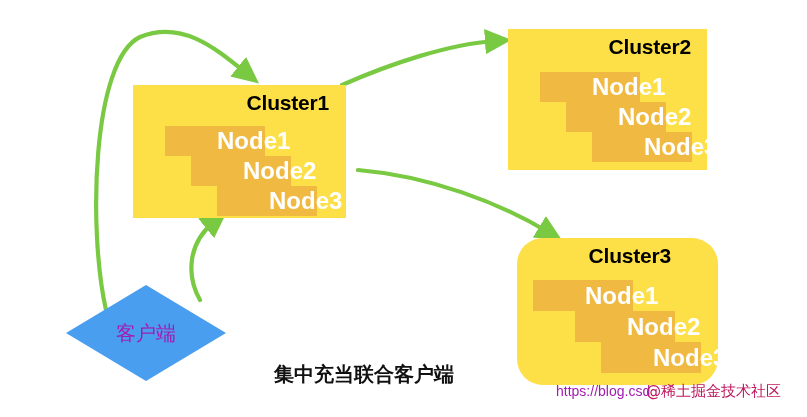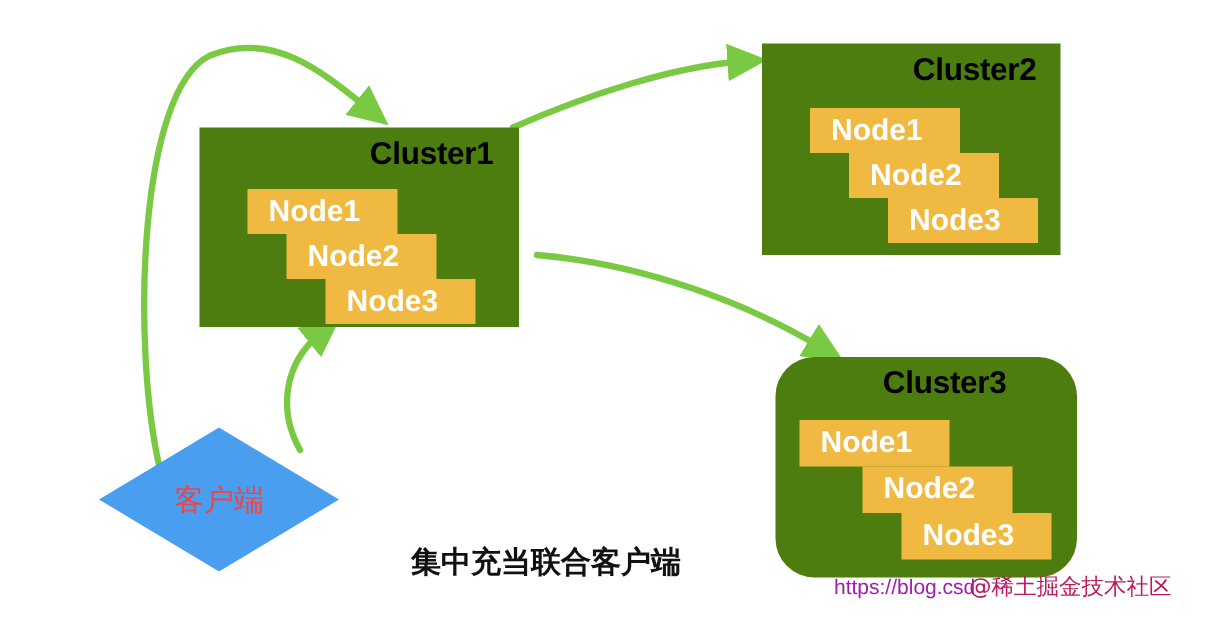--- a/index.html
+++ b/index.html
@@ -12,61 +12,62 @@
   }
   #canvas {
     position: relative;
     width: 807px;
     height: 417px;
     background: #ffffff;
     overflow: hidden;
   }
   .cluster {
     position: absolute;
-    background: #4d7c0f;
+    background: #fde047;
     box-sizing: border-box;
   }
   .cluster-title {
     position: absolute;
     color: #000000;
     font-weight: bold;
     font-size: 21px;
     letter-spacing: -0.2px;
     white-space: nowrap;
   }
   .node {
     position: absolute;
     background: #f0b942;
     color: #ffffff;
     font-weight: bold;
-    font-size: 20px;
+    font-size: 24px;
     display: flex;
     align-items: center;
     box-sizing: border-box;
     white-space: nowrap;
+    padding-left: 38px;
   }
   .node-label {
     padding-left: 14px;
   }
   .node-label.indent-1 { padding-left: 40px; }
 
   .diamond-wrap {
     position: absolute;
   }
   .diamond-shape {
     position: absolute;
     inset: 0;
   }
   .diamond-label {
     position: absolute;
     inset: 0;
     display: flex;
     align-items: center;
     justify-content: center;
-    color: #ef4444;
+    color: #a21caf;
     font-size: 20px;
     font-family: "DejaVu Sans", "Liberation Sans", sans-serif;
     white-space: nowrap;
   }
   .caption {
     position: absolute;
     color: #111111;
     font-weight: bold;
     font-size: 20px;
     line-height: 30px;

